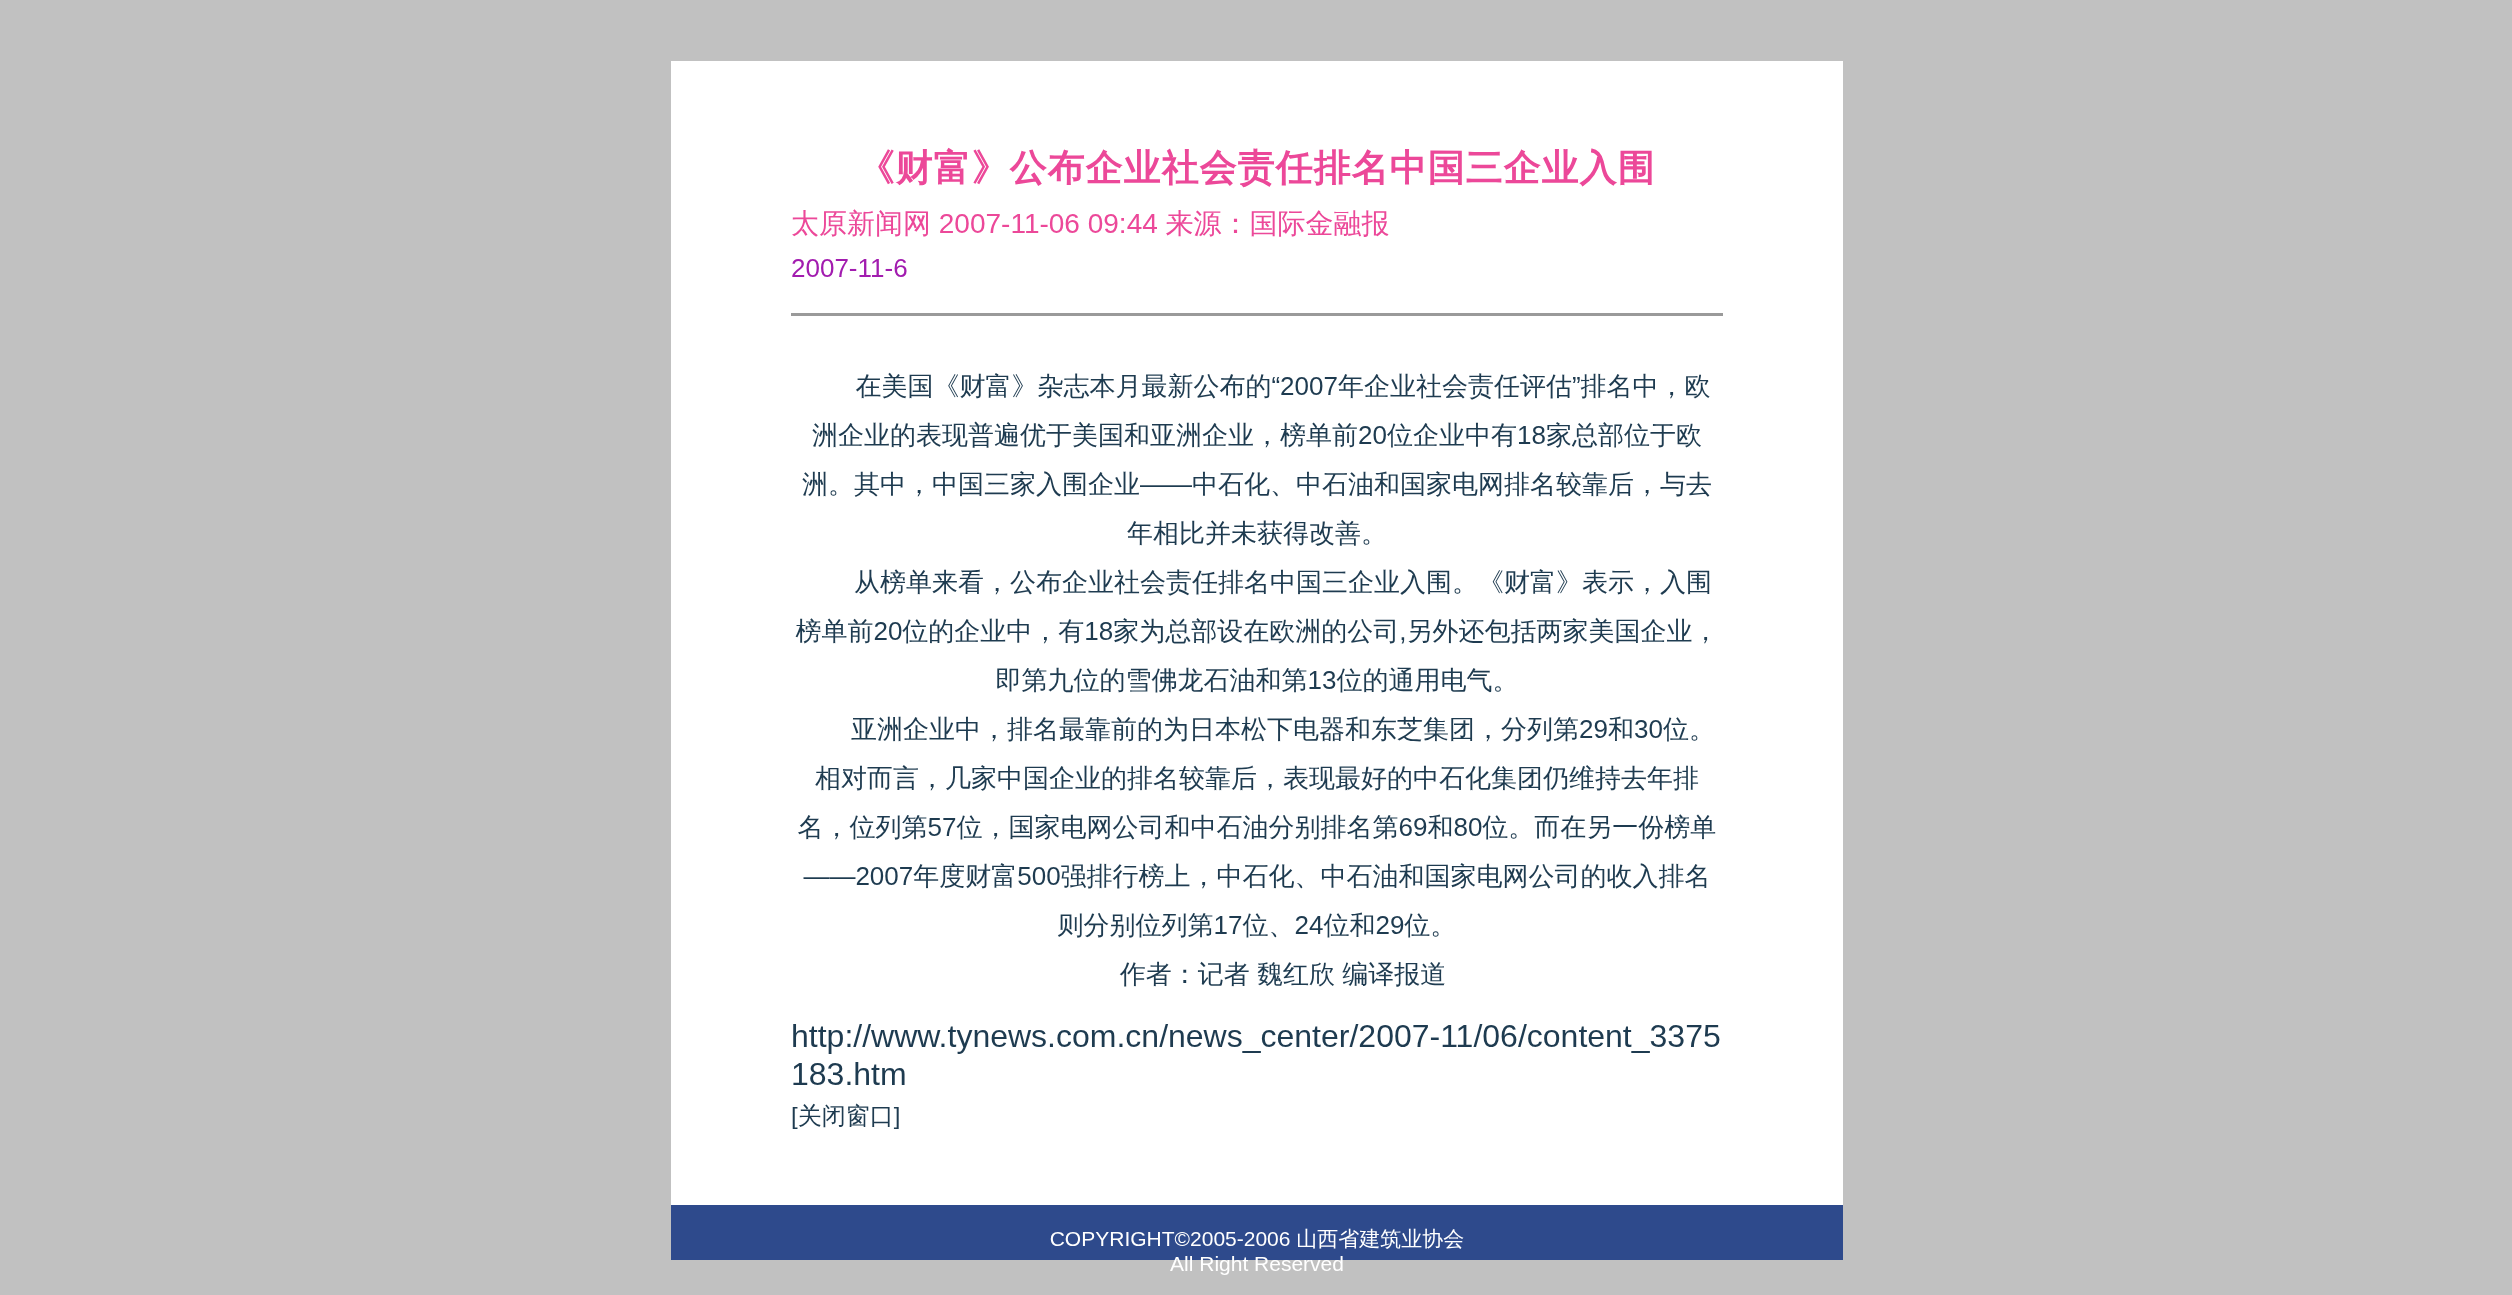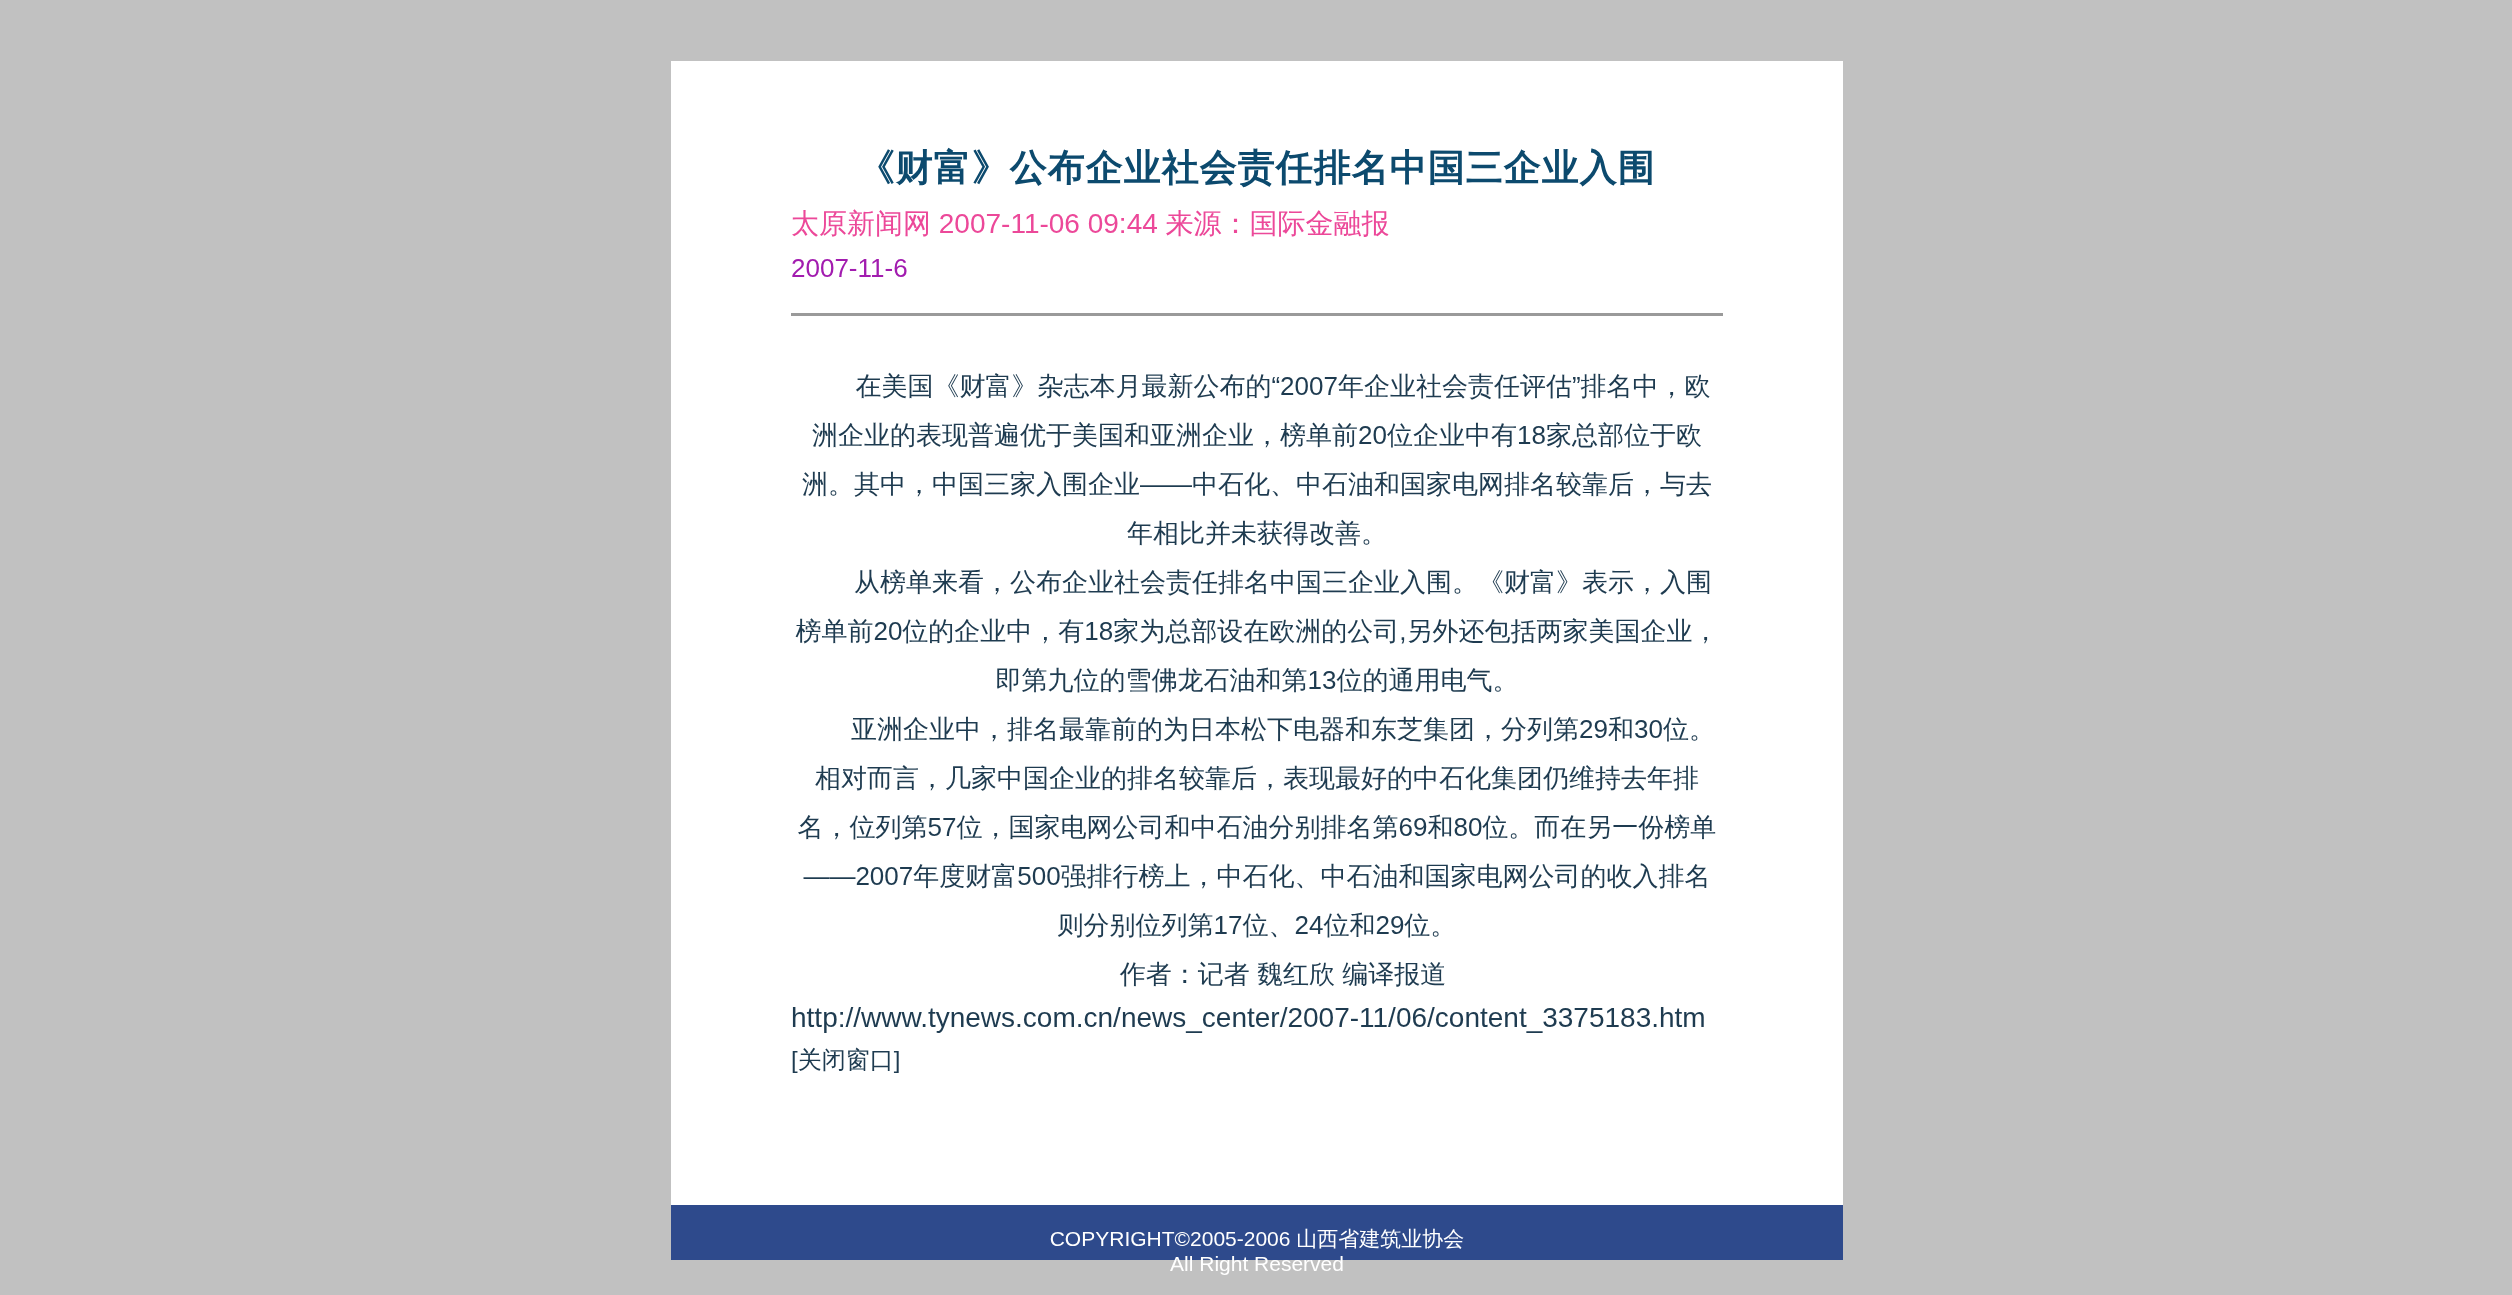--- a/index.html
+++ b/index.html
@@ -21,21 +21,21 @@
     box-sizing: border-box;
     width: 1172px;
     height: 1144px;
     background: #ffffff;
     padding: 0 120px;
     overflow: hidden;
   }
   .title {
     margin-top: 84px;
     text-align: center;
-    color: #0c4a6e;
+    color: #ec4899;
     font-size: 37px;
     line-height: 46px;
     font-weight: bold;
     letter-spacing: 1px;
   }
   .meta {
     margin-top: 14px;
     text-align: left;
     color: #ec4899;
     font-size: 28px;
@@ -59,22 +59,23 @@
     color: #1e3b50;
     font-size: 26px;
     line-height: 49px;
   }
   .article-body p.para {
     margin: 0;
     text-indent: 2em;
     text-align: center;
   }
   .url-line {
+    margin-top: 18px;
     color: #1e3b50;
-    font-size: 28px;
+    font-size: 32px;
     line-height: 38px;
     word-break: break-all;
   }
   .close-row {
     margin-top: 8px;
     text-align: left;
   }
   .close-link {
     color: #1e3b50;
     font-size: 24px;

